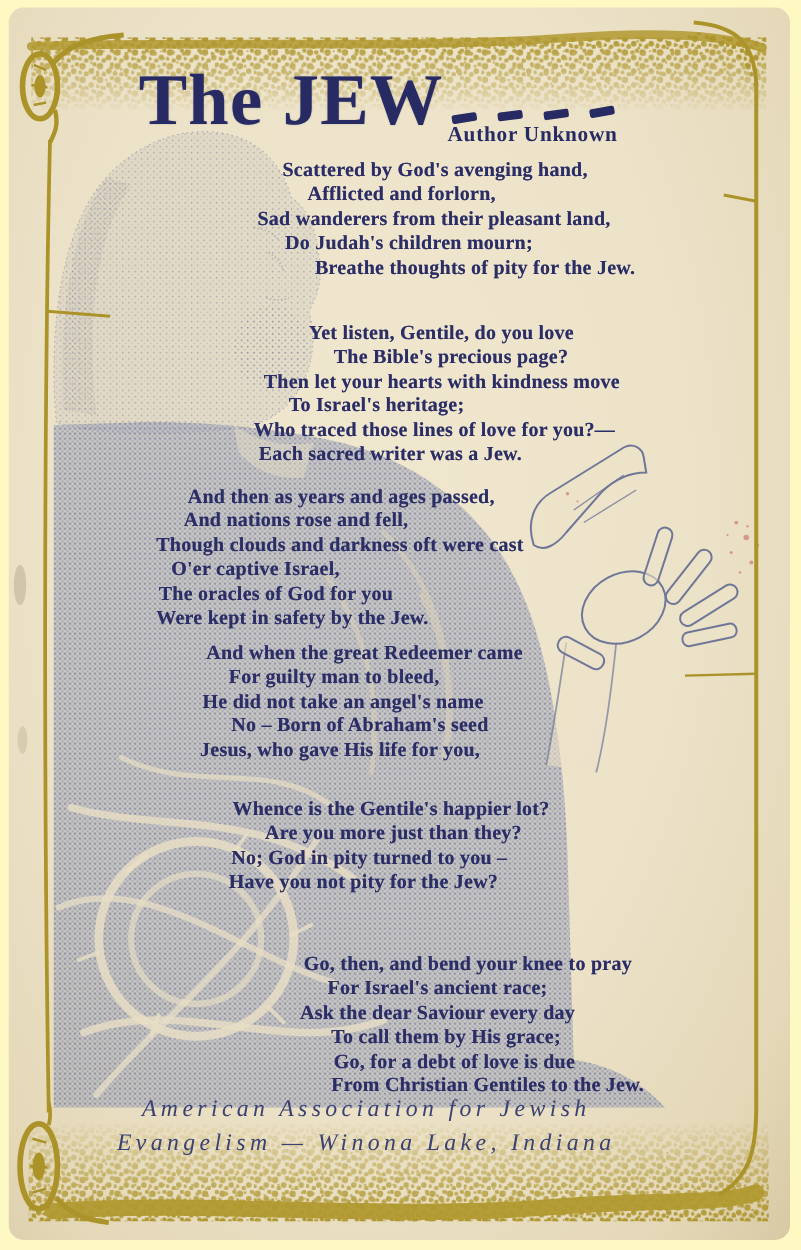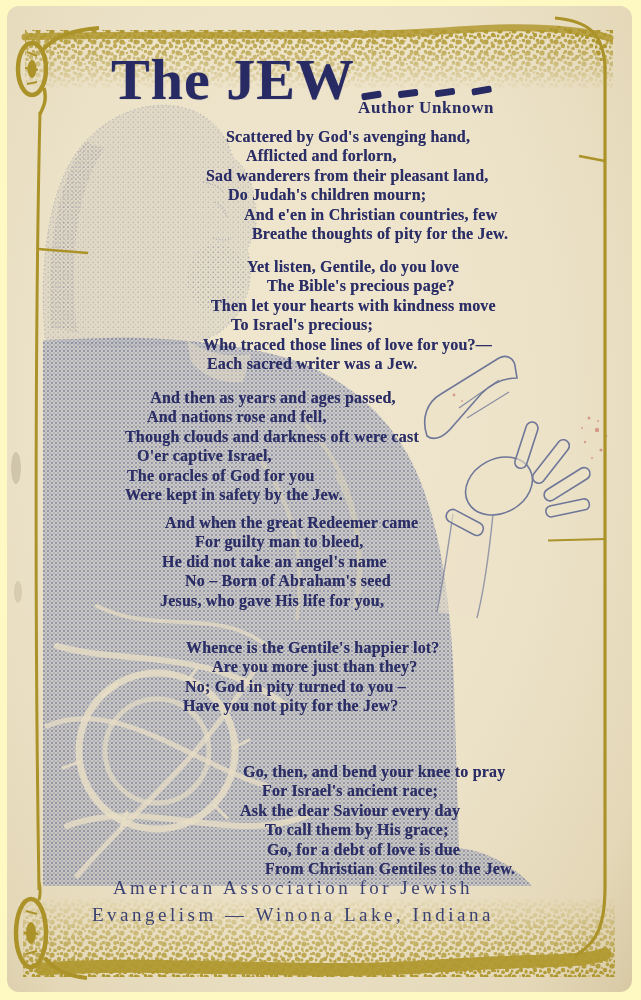--- a/index.html
+++ b/index.html
@@ -21,21 +21,21 @@
   #author{position:absolute;left:336px;top:92px;font-size:17px;font-weight:bold;letter-spacing:.6px;
           color:#272a63;white-space:nowrap;margin-left:15px;}
   
   #poem{position:absolute;inset:0;}
   .stanza{position:absolute;white-space:nowrap;}
   .poem-line{font-size:16px;font-weight:bold;line-height:19.4px;letter-spacing:.2px;color:#2b2e66;
              text-shadow:0 0 .5px rgba(43,46,102,.6);}
   .s0{top:121px;left:199px;} .s1{top:251px;left:196px;} .s2{top:382px;left:118px;}
   .s3{top:507px;left:153px;} .s4{top:632px;left:176px;} .s5{top:756px;left:229px;}
   
-  #footer{position:absolute;left:0;top:868px;width:572px;text-align:center;color:#3b4273;}
+  #footer{position:absolute;left:0;top:868px;width:572px;text-align:center;color:#3b4273;font-style:italic;}
   .footer-line{font-size:19px;line-height:27px;letter-spacing:3.5px;white-space:nowrap;}
 </style>
 </head>
 <body>
 
 <div id="scene">
   <div id="card">
 
     <svg class="layer" viewBox="0 0 625 986" aria-hidden="true">
       <defs>
@@ -206,42 +206,41 @@
     <div id="title">The JEW</div>
     <div id="dashes"><span class="dash"></span><span class="dash"></span><span class="dash"></span><span class="dash"></span></div>
     <div id="author">Author Unknown</div>
 
     <div id="poem">
         <div class="stanza s0">
           <div class="poem-line" style="padding-left: 20px;">Scattered by God's avenging hand,</div>
           <div class="poem-line" style="padding-left: 40px;">Afflicted and forlorn,</div>
           <div class="poem-line" style="padding-left: 0px;">Sad wanderers from their pleasant land,</div>
           <div class="poem-line" style="padding-left: 22px;">Do Judah's children mourn;</div>
-          <div class="poem-line" style="padding-left: 38px;">And e'en in Christian countries, few</div>
           <div class="poem-line" style="padding-left: 46px;">Breathe thoughts of pity for the Jew.</div>
         </div>
         <div class="stanza s1">
           <div class="poem-line" style="padding-left: 44px;">Yet listen, Gentile, do you love</div>
           <div class="poem-line" style="padding-left: 64px;">The Bible's precious page?</div>
           <div class="poem-line" style="padding-left: 8px;">Then let your hearts with kindness move</div>
-          <div class="poem-line" style="padding-left: 28px;">To Israel's precious;</div>
+          <div class="poem-line" style="padding-left: 28px;">To Israel's heritage;</div>
           <div class="poem-line" style="padding-left: 0px;">Who traced those lines of love for you?—</div>
           <div class="poem-line" style="padding-left: 4px;">Each sacred writer was a Jew.</div>
         </div>
         <div class="stanza s2">
           <div class="poem-line" style="padding-left: 2px; text-align: center;">And then as years and ages passed,</div>
           <div class="poem-line" style="padding-left: 22px;">And nations rose and fell,</div>
           <div class="poem-line" style="padding-left: 0px;">Though clouds and darkness oft were cast</div>
           <div class="poem-line" style="padding-left: 12px;">O'er captive Israel,</div>
           <div class="poem-line" style="padding-left: 2px;">The oracles of God for you</div>
           <div class="poem-line" style="padding-left: 0px;">Were kept in safety by the Jew.</div>
         </div>
         <div class="stanza s3">
           <div class="poem-line" style="padding-left: 5px;">And when the great Redeemer came</div>
-          <div class="poem-line" style="padding-left: 35px;">For guilty man to bleed,</div>
+          <div class="poem-line" style="padding-left: 23px;">For guilty man to bleed,</div>
           <div class="poem-line" style="padding-left: 2px;">He did not take an angel's name</div>
           <div class="poem-line" style="padding-left: 25px;">No – Born of Abraham's seed</div>
           <div class="poem-line" style="padding-left: 0px;">Jesus, who gave His life for you,</div>
         </div>
         <div class="stanza s4">
           <div class="poem-line" style="padding-left: 3px;">Whence is the Gentile's happier lot?</div>
           <div class="poem-line" style="padding-left: 29px;">Are you more just than they?</div>
           <div class="poem-line" style="padding-left: 2px;">No; God in pity turned to you –</div>
           <div class="poem-line" style="padding-left: 0px;">Have you not pity for the Jew?</div>
         </div>

